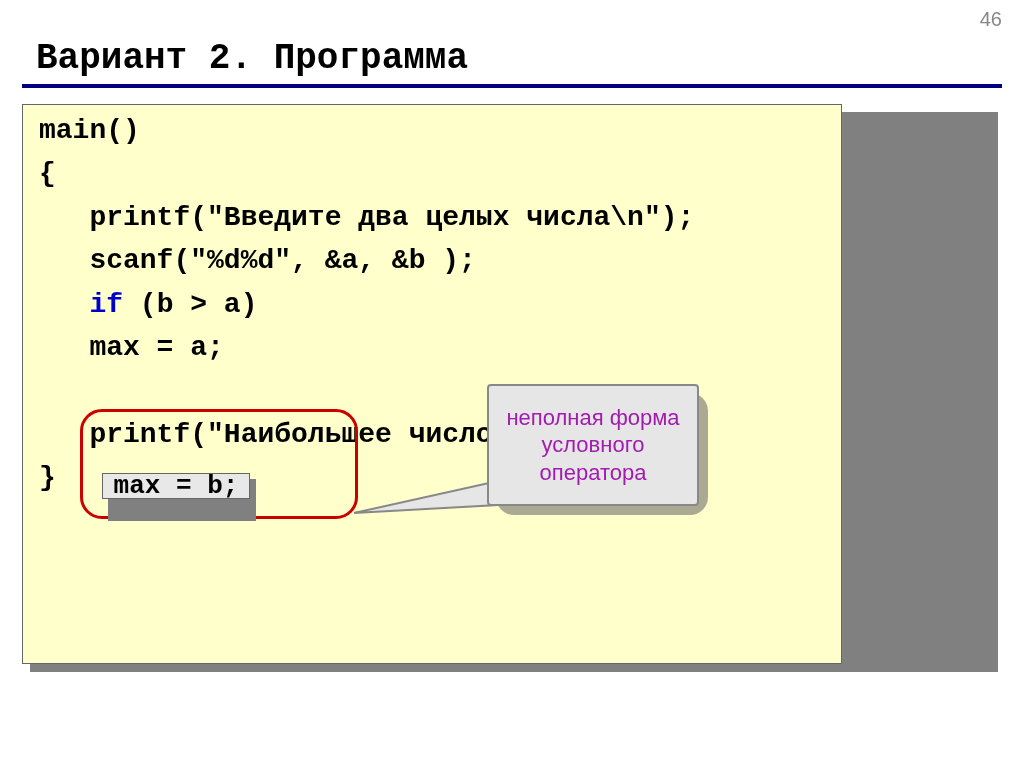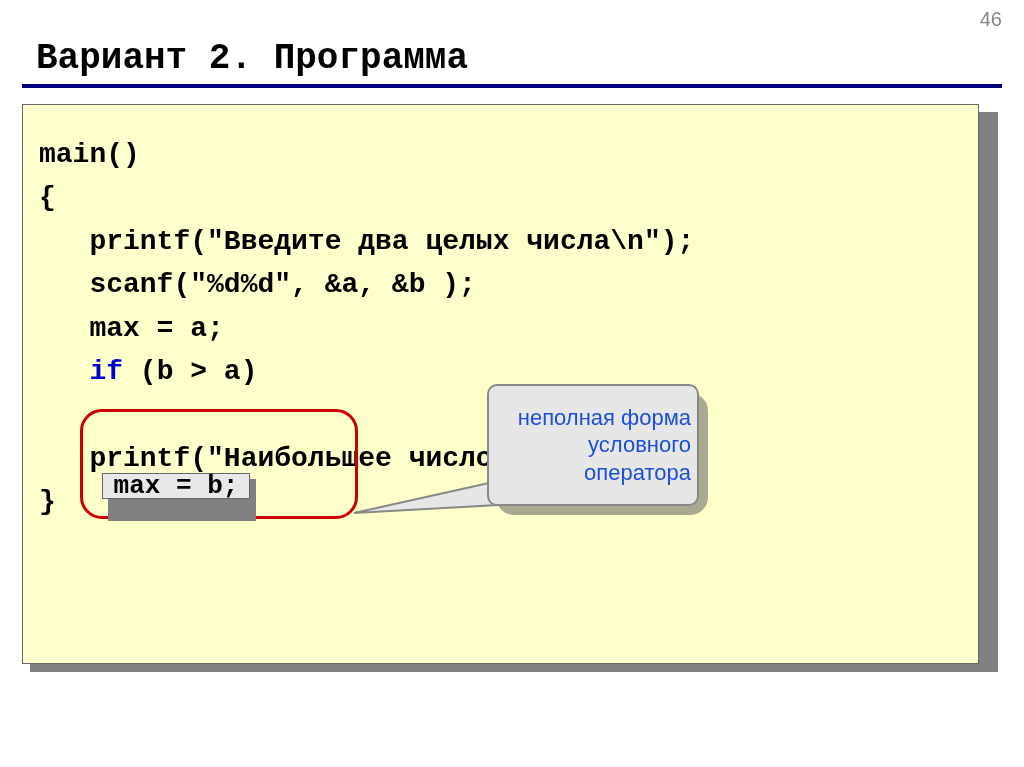--- a/index.html
+++ b/index.html
@@ -41,25 +41,25 @@
     top: 112px;
     left: 30px;
     width: 968px;
     height: 560px;
     background: #808080;
   }
   .code-box {
     position: absolute;
     top: 104px;
     left: 22px;
-    width: 957px;
+    width: 820px;
     height: 560px;
     background: #FFFFCC;
     border: 1px solid #666;
-    padding: 28px 16px;
+    padding: 4px 16px;
   }
   .code-line {
     font-family: "Courier New", monospace;
     font-size: 28px;
     font-weight: bold;
     color: #000;
     white-space: pre;
     line-height: 1.55;
   }
   .kw-blue { color: #0000CC; }
@@ -107,28 +107,28 @@
     border-radius: 18px;
   }
   .callout {
     position: absolute;
     top: 384px;
     left: 487px;
     width: 212px;
     height: 122px;
     background: #E6E6E6;
     border: 2px solid #888;
-    border-radius: 10px;
+    border-radius: 4px;
     display: flex;
     align-items: center;
     justify-content: center;
-    text-align: right;
+    text-align: center;
     font-family: Arial, sans-serif;
     font-size: 22px;
-    color: #1d4ed8;
+    color: #a21caf;
     line-height: 1.25;
     padding: 6px;
   }
   .callout-tail {
     position: absolute;
     top: 477px;
     left: 350px;
     width: 0;
     height: 0;
   }
@@ -141,22 +141,22 @@
 
 <div class="slide-title">Вариант 2. Программа</div>
 <div class="title-underline"></div>
 
 <div class="code-shadow"></div>
 <div class="code-box">
   <div class="code-line">main()</div>
   <div class="code-line">{</div>
   <div class="code-line">   printf("Введите два целых числа\n");</div>
   <div class="code-line">   scanf("%d%d", &amp;a, &amp;b );</div>
+  <div class="code-line"><span>   </span><span class="kw-blue">if</span><span> (b &gt; a)</span></div>
   <div class="code-line">   max = a;</div>
-  <div class="code-line"><span>   </span><span class="kw-blue">if</span><span> (b &gt; a)</span></div>
   <div class="code-line"> </div>
   <div class="code-line">   printf("Наибольшее число %d", max);</div>
   <div class="code-line">}</div>
 </div>
 
 <div class="red-box"></div>
 
 <div class="maxb-shadow"></div>
 <div class="maxb-box">max = b;</div>
 

